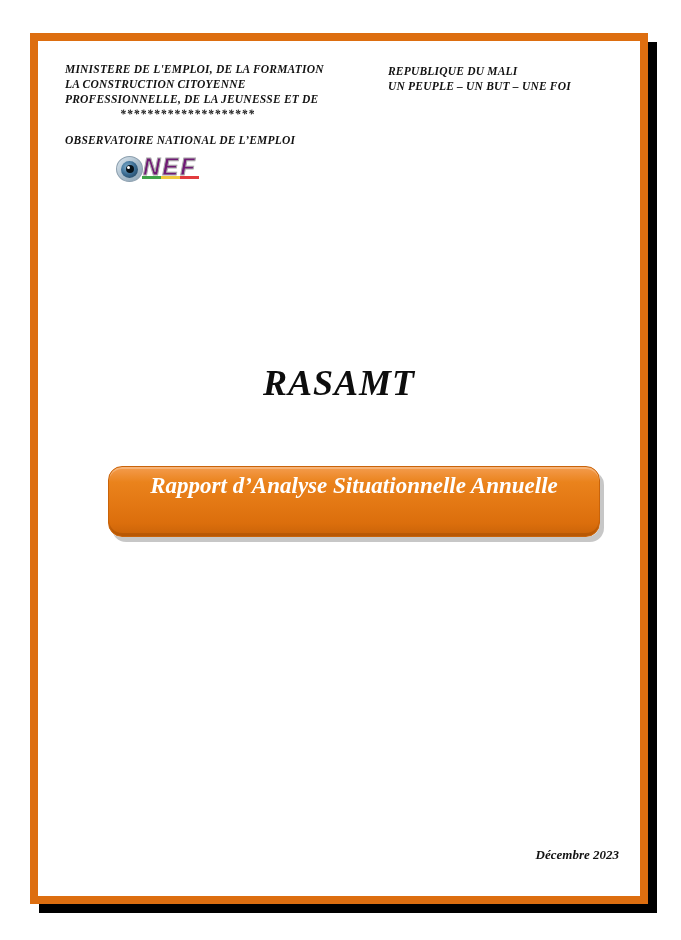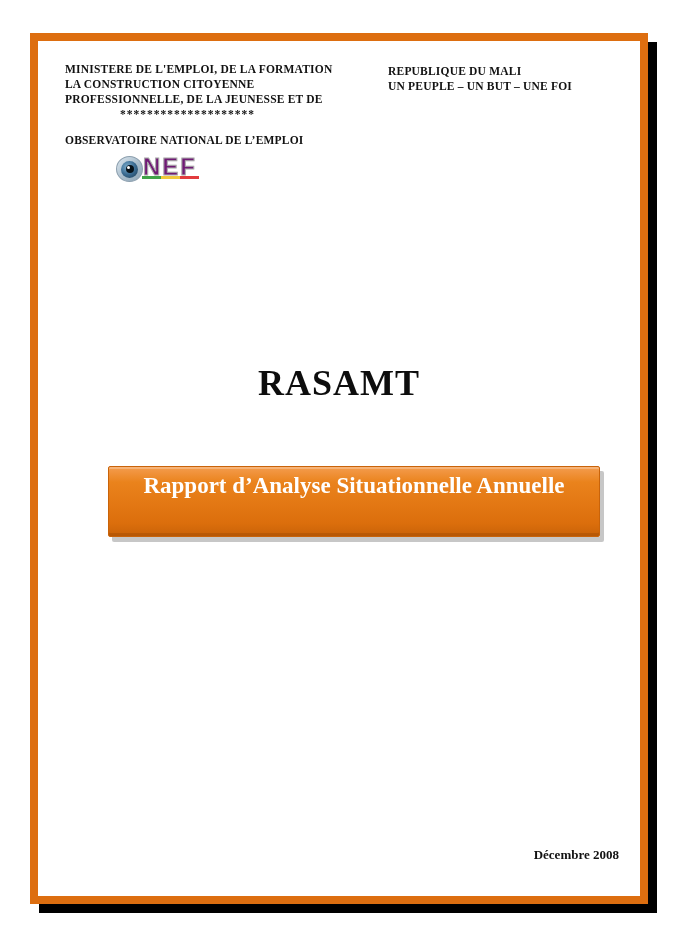--- a/index.html
+++ b/index.html
@@ -3,20 +3,21 @@
 <meta charset="utf-8">
 <style>
   html,body{margin:0;padding:0;background:#ffffff;}
   .page{
     position:relative;
     width:681px;height:940px;
     background:#ffffff;
     font-family:"Liberation Serif", serif;
     color:#121212;
     overflow:hidden;
+    font-style:italic;
   }
   
   .frame{
     position:absolute;
     left:30px;top:33px;
     width:618px;height:871px;
     box-sizing:border-box;
     border:8px solid #DD6E10;
     box-shadow:9px 9px 0 #000000;
     background:transparent;
@@ -69,21 +70,21 @@
   .title{
     position:absolute;left:38px;top:362px;width:602px;
     text-align:center;
     font-weight:bold;font-size:36px;letter-spacing:1px;
     color:#0d0d0d;
   }
   
   .banner{
     position:absolute;left:108px;top:466px;width:492px;height:71px;
     box-sizing:border-box;
-    border-radius:2px;
+    border-radius:14px;
     border:1px solid #C96309;
     background:linear-gradient(180deg,#F49C4E 0%,#EA831C 22%,#E37713 55%,#DB6E0C 82%,#C96208 100%);
     box-shadow:4px 5px 0 rgba(180,180,180,0.75), inset 0 2px 0 rgba(255,255,255,0.25), inset 0 -3px 0 rgba(150,70,0,0.35);
     color:#ffffff;
     font-weight:bold;font-size:23px;line-height:32px;
     text-align:center;
     padding-top:3px;
   }
   .banner div{white-space:nowrap;}
   
@@ -128,15 +129,15 @@
       <span class="flag-r"></span>
     </div>
   </div>
 
   <div class="title">RASAMT</div>
 
   <div class="banner">
     <div>Rapport d’Analyse Situationnelle Annuelle</div>
   </div>
 
-  <div class="date">Décembre 2008</div>
+  <div class="date">Décembre 2023</div>
 
 </div>
 
 </body></html>

